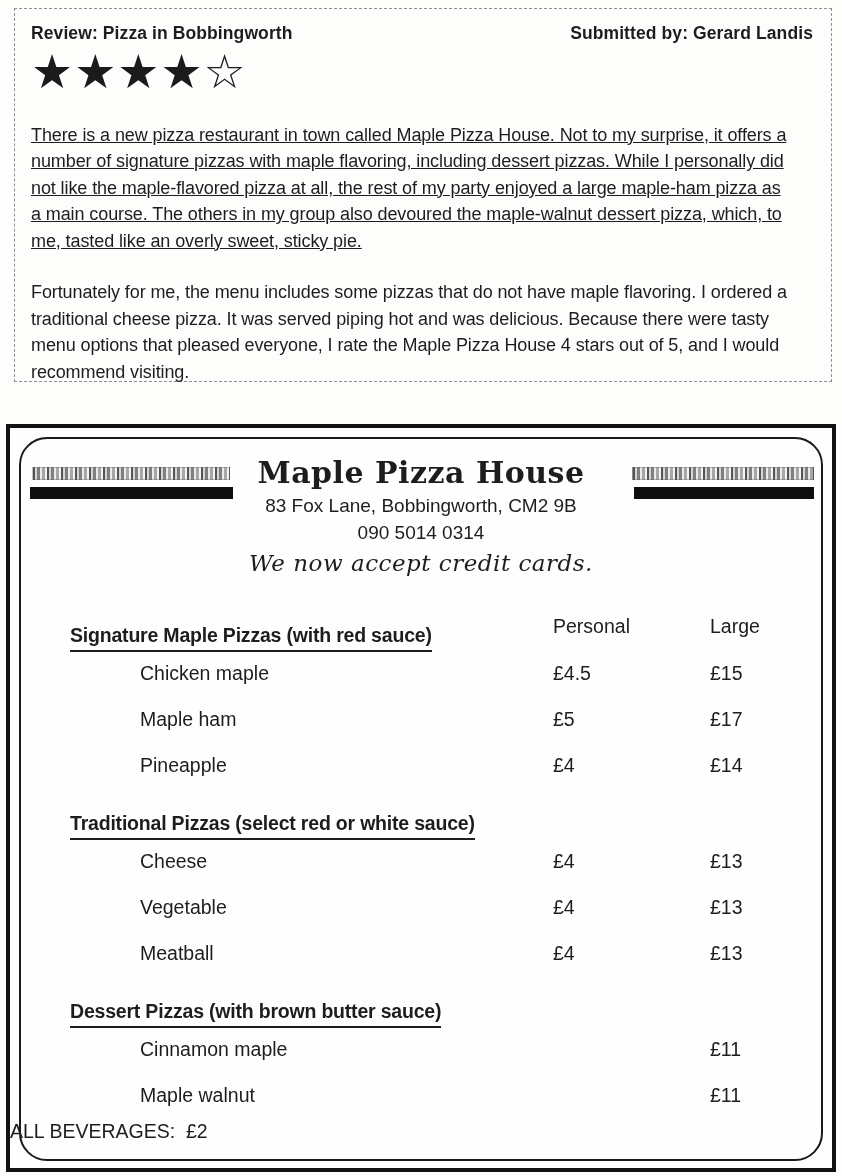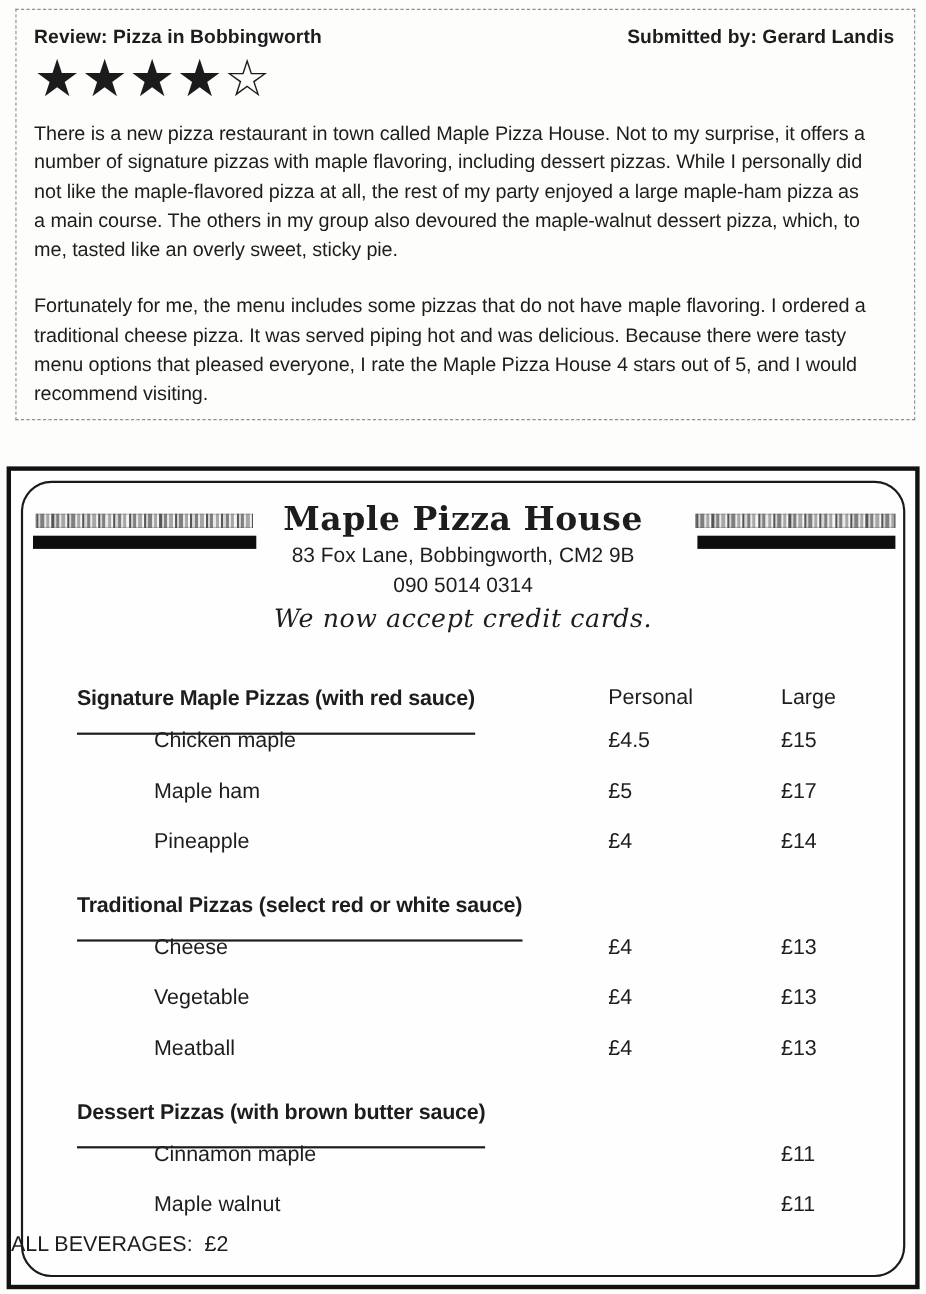--- a/index.html
+++ b/index.html
@@ -37,21 +37,21 @@
     color: #1b1b1b;
     font-family: "DejaVu Sans", sans-serif;
   }
   .star { display: inline-block; }
   .review-body p {
     font-size: 18px;
     line-height: 26.5px;
     max-width: 762px;
     letter-spacing: -0.1px;
   }
-  .review-body p.p1 { margin-top: 10px; }
+  .review-body p.p1 { margin-top: 24px; text-decoration: underline; }
   .review-body p.p2 { margin-top: 25px; }
 
   
   .menu-outer {
     position: absolute;
     left: 6px; top: 424px;
     width: 830px; height: 748px;
     border: 4px solid #121212;
     background: #fefefe;
   }
@@ -120,21 +120,21 @@
     font-size: 19.5px;
   }
   .menu-row.section { height: 50px; }
   .section-heading {
     font-weight: bold;
     letter-spacing: -0.2px;
   }
   .section-heading .u {
     display: inline-block;
     border-bottom: 2.5px solid #1d1d1d;
-    padding-bottom: 19px;
+    padding-bottom: 3px;
     margin-top: 24px;
   }
   .col-header { font-size: 19.5px; }
   .item-name { padding-left: 70px; }
   .price { }
   .menu-footer {
     position: absolute;
     left: 0; right: 0; top: 692px;
     font-size: 19.5px;
     white-space: pre-wrap;

